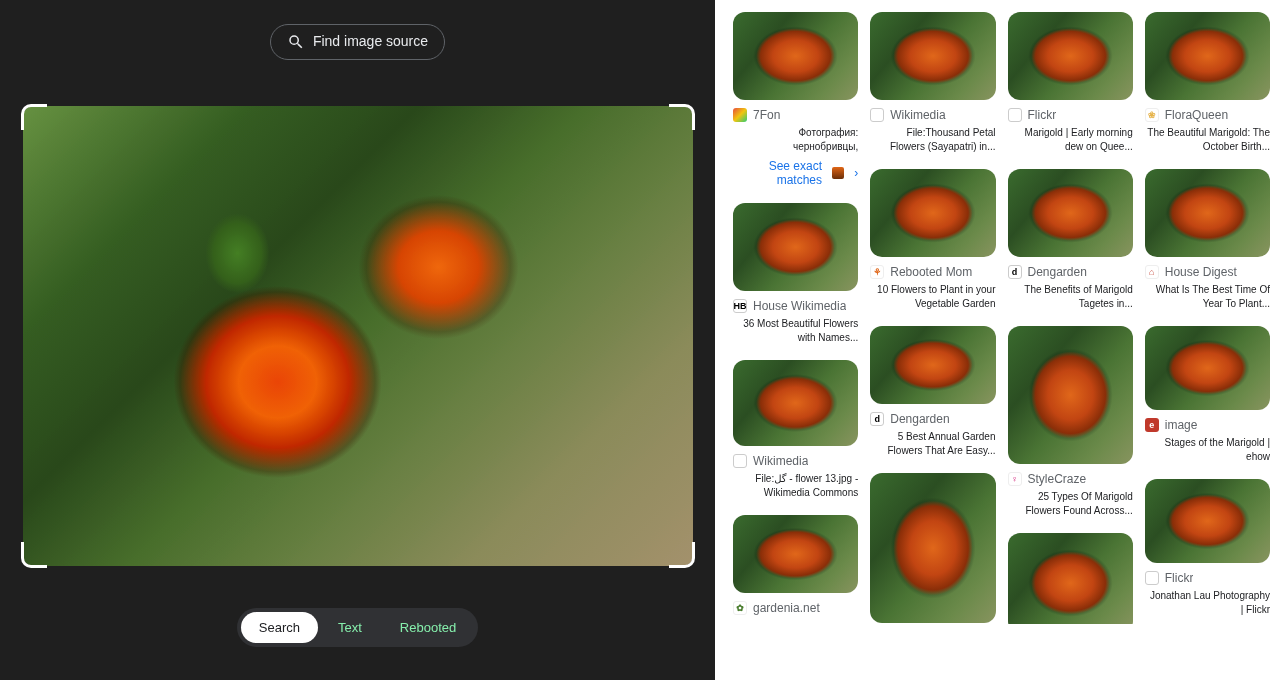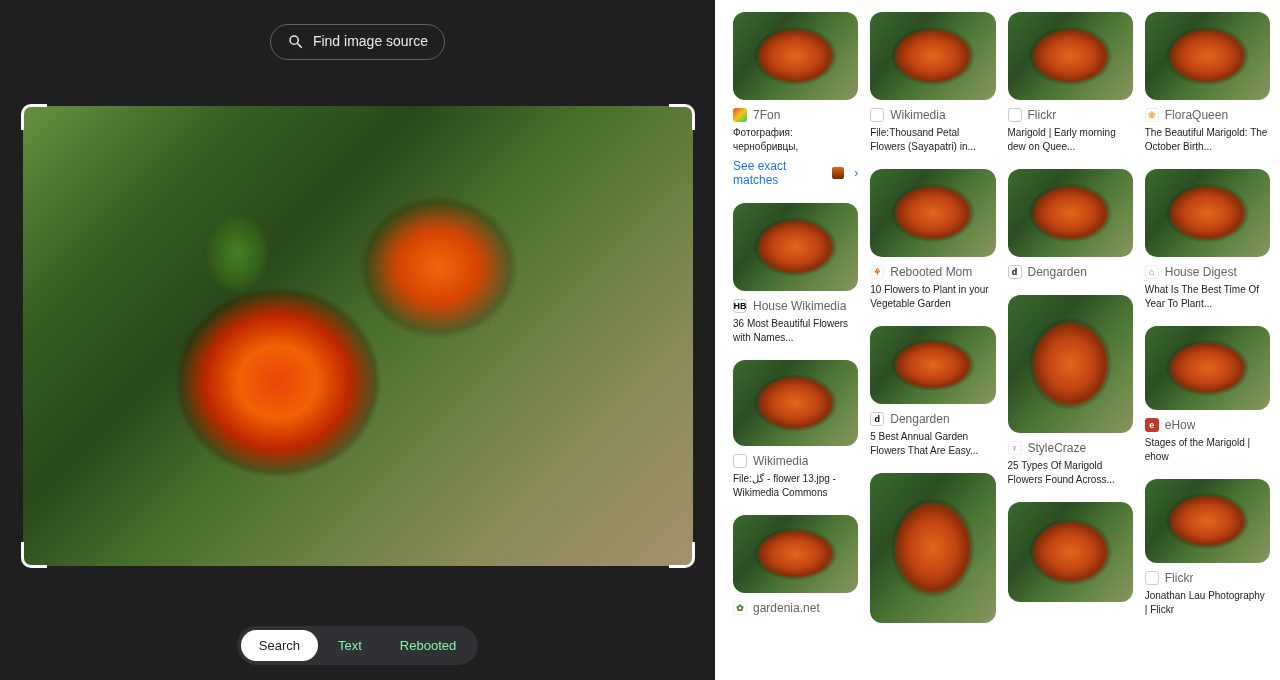--- a/index.html
+++ b/index.html
@@ -51,41 +51,42 @@
   }
   .corner {
     position: absolute; width: 26px; height: 26px;
     border: 3px solid #fff;
   }
   .corner.tl { top: -2px; left: -2px; border-right: none; border-bottom: none; border-top-left-radius: 10px;}
   .corner.tr { top: -2px; right: -2px; border-left: none; border-bottom: none; border-top-right-radius: 10px;}
   .corner.bl { bottom: -2px; left: -2px; border-right: none; border-top: none; border-bottom-left-radius: 10px;}
   .corner.br { bottom: -2px; right: -2px; border-left: none; border-top: none; border-bottom-right-radius: 10px;}
   .mode-toggle {
-    margin-top: 60px;
+    margin-top: 42px;
     background: #303134;
     border-radius: 22px;
     padding: 4px;
     display: flex; gap: 2px; justify-content: center;
   }
   .mode-toggle button {
     border: none; background: transparent; color: #86efac;
     font-size: 13px; padding: 8px 18px; border-radius: 18px;
     cursor: pointer;
   }
   .mode-toggle button.active {
     background: #fff; color: #202124;
   }
 
   
   .right {
     flex: 1; height: 624px;
     padding: 12px 10px 0 18px;
     display: flex; gap: 12px;
     overflow: hidden;
+    text-align: right;
   }
   .col { flex: 1; display: flex; flex-direction: column; gap: 16px; }
   .card { display: flex; flex-direction: column; }
   .thumb {
     width: 100%; border-radius: 12px;
     background:
       radial-gradient(45% 45% at 50% 50%, #e0671a 0%, #c24512 40%, #8a2e08 62%, rgba(0,0,0,0.15) 70%, transparent 75%),
       linear-gradient(130deg, #3a6b2e 0%, #2b4e22 30%, #4a7434 55%, #6b8a4a 80%, #88945f 100%);
   }
   .source-line { display: flex; align-items: center; gap: 6px; margin-top: 8px; }
@@ -224,20 +225,21 @@
           <span class="src-name">Flickr</span>
         </div>
         <div class="title">Marigold | Early morning dew on Quee...</div>
       </div>
       <div class="card">
         <div class="thumb" style="height: 88px;"></div>
         <div class="source-line">
           <span class="src-ico ico-dengarden">d</span>
           <span class="src-name">Dengarden</span>
         </div>
+        <div class="title">The Benefits of Marigold Tagetes in...</div>
       </div>
       <div class="card">
         <div class="thumb" style="height: 138px;"></div>
         <div class="source-line">
           <span class="src-ico ico-stylecraze">♀</span>
           <span class="src-name">StyleCraze</span>
         </div>
         <div class="title">25 Types Of Marigold Flowers Found Across...</div>
       </div>
       <div class="card">
@@ -258,21 +260,21 @@
         <div class="source-line">
           <span class="src-ico ico-housedigest">⌂</span>
           <span class="src-name">House Digest</span>
         </div>
         <div class="title">What Is The Best Time Of Year To Plant...</div>
       </div>
       <div class="card">
         <div class="thumb" style="height: 84px;"></div>
         <div class="source-line">
           <span class="src-ico ico-ehow">e</span>
-          <span class="src-name">eHow</span>
+          <span class="src-name">image</span>
         </div>
         <div class="title">Stages of the Marigold | ehow</div>
       </div>
       <div class="card">
         <div class="thumb" style="height: 84px;"></div>
         <div class="source-line">
           <span class="src-ico ico-flickr">••</span>
           <span class="src-name">Flickr</span>
         </div>
         <div class="title">Jonathan Lau Photography | Flickr</div>

